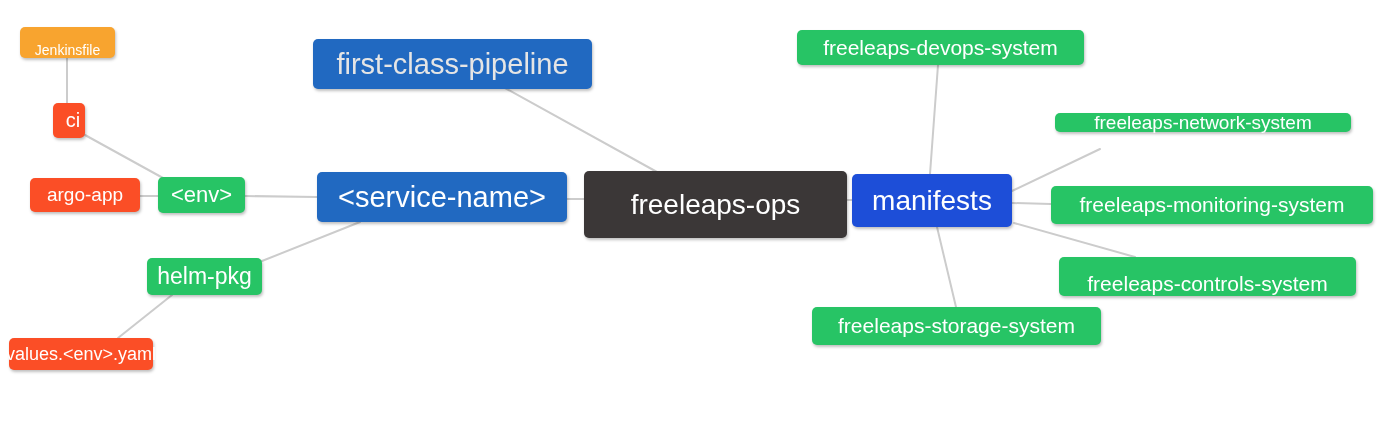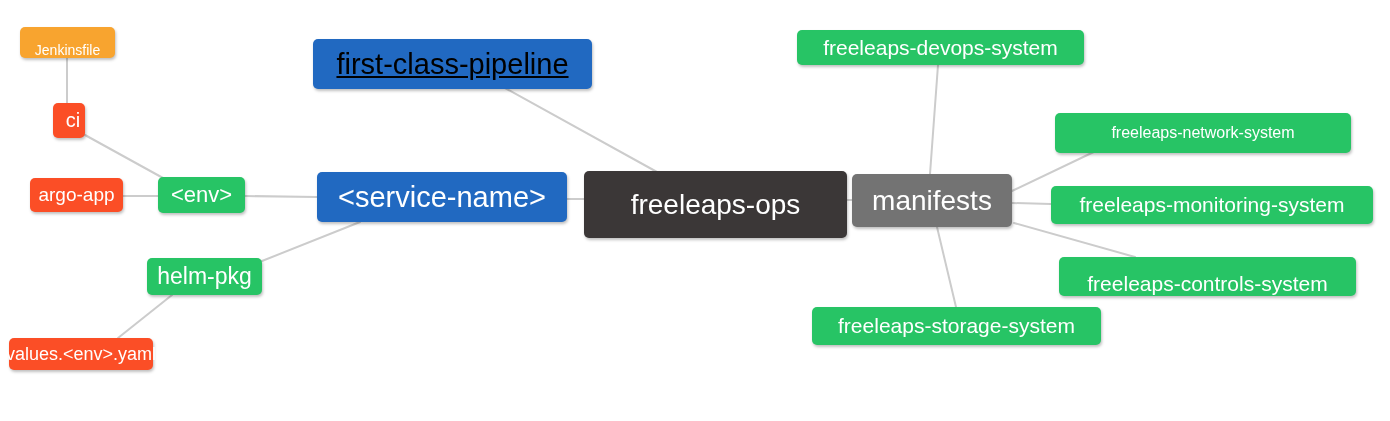--- a/index.html
+++ b/index.html
@@ -62,48 +62,48 @@
       <line x1="1014" y1="223" x2="1135" y2="257" stroke="#cccccc" stroke-width="2" stroke-linecap="round"></line>
       <line x1="937" y1="227" x2="956" y2="307" stroke="#cccccc" stroke-width="2" stroke-linecap="round"></line>
     </svg>
   <div id="nodes-layer">
       <div class="node" style="left: 20px; top: 27px; width: 95px; height: 31px; font-size: 14px; background: rgb(248, 164, 47); color: rgb(255, 255, 255); align-items: flex-end;">
         <span>Jenkinsfile</span>
       </div>
       <div class="node" style="left: 53px; top: 103px; width: 32px; height: 35px; font-size: 20px; background: rgb(251, 78, 38); color: rgb(255, 255, 255); padding-left: 8px;">
         <span>ci</span>
       </div>
-      <div class="node" style="left: 30px; top: 178px; width: 93px; height: 34px; font-size: 19px; background: rgb(251, 78, 38); color: rgb(255, 255, 255);">
+      <div class="node" style="left: 30px; top: 178px; width: 110px; height: 34px; font-size: 19px; background: rgb(251, 78, 38); color: rgb(255, 255, 255);">
         <span>argo-app</span>
       </div>
       <div class="node" style="left: 158px; top: 177px; width: 87px; height: 36px; font-size: 22px; background: rgb(39, 196, 101); color: rgb(255, 255, 255);">
         <span>&lt;env&gt;</span>
       </div>
       <div class="node" style="left: 147px; top: 258px; width: 115px; height: 37px; font-size: 23px; background: rgb(39, 196, 101); color: rgb(255, 255, 255);">
         <span>helm-pkg</span>
       </div>
       <div class="node" style="left: 9px; top: 338px; width: 144px; height: 32px; font-size: 18px; background: rgb(251, 78, 38); color: rgb(255, 255, 255);">
         <span>values.&lt;env&gt;.yaml</span>
       </div>
-      <div class="node" style="left: 313px; top: 39px; width: 279px; height: 50px; font-size: 29px; background: rgb(33, 105, 193); color: #000000; text-decoration: underline;">
+      <div class="node" style="left: 313px; top: 39px; width: 279px; height: 50px; font-size: 29px; background: rgb(33, 105, 193); color: #e5e5e5;">
         <span>first-class-pipeline</span>
       </div>
       <div class="node" style="left: 317px; top: 172px; width: 250px; height: 50px; font-size: 29px; background: rgb(33, 105, 193); color: rgb(255, 255, 255);">
         <span>&lt;service-name&gt;</span>
       </div>
       <div class="node" style="left: 584px; top: 171px; width: 263px; height: 67px; font-size: 28px; background: rgb(59, 55, 55); color: rgb(255, 255, 255);">
         <span>freeleaps-ops</span>
       </div>
-      <div class="node" style="left: 852px; top: 174px; width: 160px; height: 53px; font-size: 28px; background: #737373; color: rgb(255, 255, 255);">
+      <div class="node" style="left: 852px; top: 174px; width: 160px; height: 53px; font-size: 28px; background: #1d4ed8; color: rgb(255, 255, 255);">
         <span>manifests</span>
       </div>
       <div class="node" style="left: 797px; top: 30px; width: 287px; height: 35px; font-size: 21px; background: rgb(39, 196, 101); color: rgb(255, 255, 255);">
         <span>freeleaps-devops-system</span>
       </div>
-      <div class="node" style="left: 1055px; top: 113px; width: 296px; height: 40px; font-size: 16px; background: rgb(39, 196, 101); color: rgb(255, 255, 255);">
+      <div class="node" style="left: 1055px; top: 113px; width: 296px; height: 19px; font-size: 19px; background: rgb(39, 196, 101); color: rgb(255, 255, 255);">
         <span>freeleaps-network-system</span>
       </div>
       <div class="node" style="left: 1051px; top: 186px; width: 322px; height: 38px; font-size: 21px; background: rgb(39, 196, 101); color: rgb(255, 255, 255);">
         <span>freeleaps-monitoring-system</span>
       </div>
       <div class="node" style="left: 1059px; top: 257px; width: 297px; height: 39px; font-size: 21px; background: rgb(39, 196, 101); color: rgb(255, 255, 255); align-items: flex-end;">
         <span>freeleaps-controls-system</span>
       </div>
       <div class="node" style="left: 812px; top: 307px; width: 289px; height: 38px; font-size: 21px; background: rgb(39, 196, 101); color: rgb(255, 255, 255);">
         <span>freeleaps-storage-system</span>

